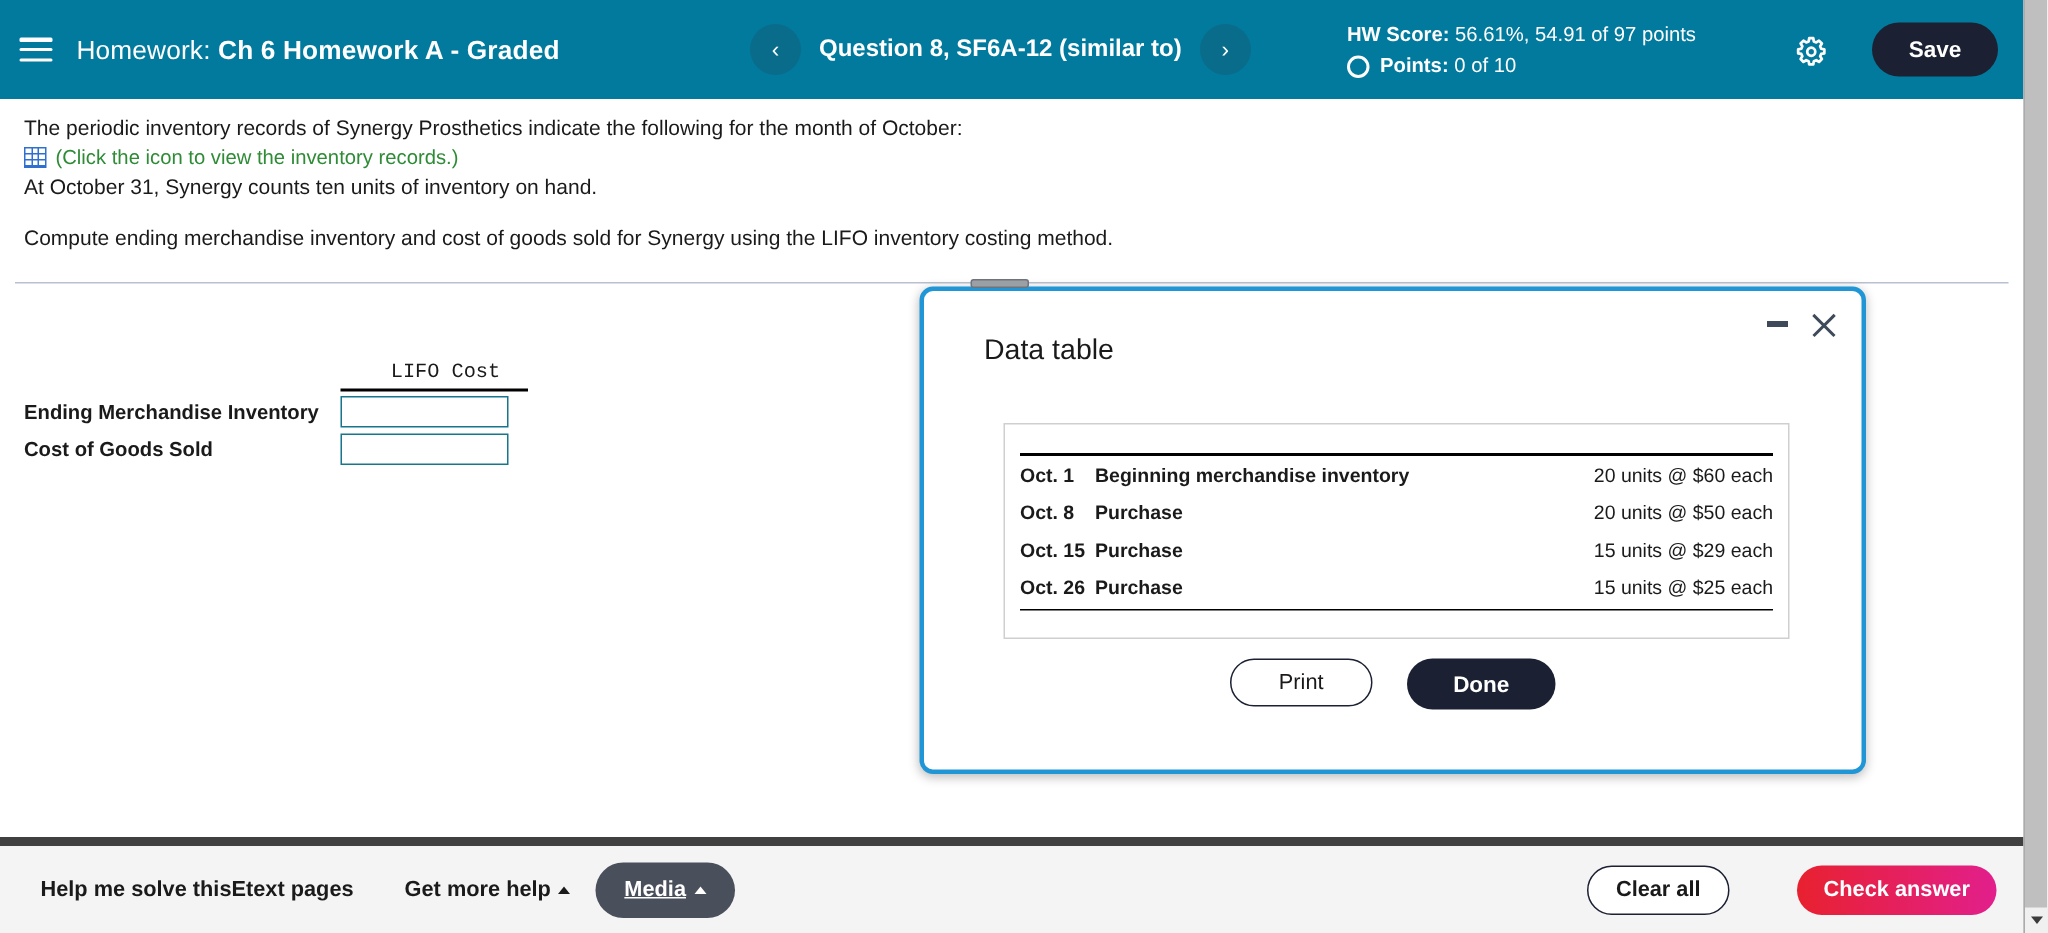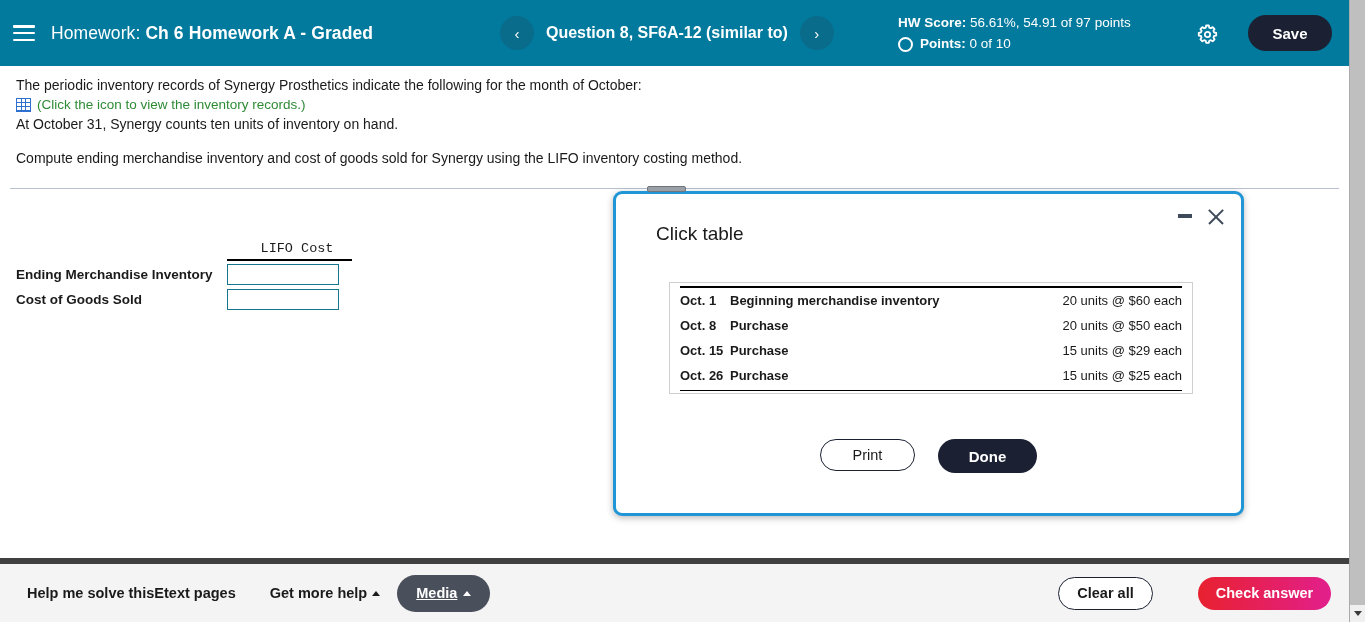--- a/index.html
+++ b/index.html
@@ -154,21 +154,21 @@
     font-size: 19px; color: #1a1a1a; font-weight: 400;
   }
 
   .dt-wrap {
     position: absolute; left: 53px; top: 88px;
     width: 524px;
     border: 1px solid #cfcfcf;
     background: #ffffff;
     padding: 3px 0 2px 0;
   }
-  .dt-inner { margin: 0 10px; }
+  .dt-inner { margin: 16px 10px; }
   .dt-top-rule { height: 1.5px; background: #000; }
   .dt-bottom-rule { height: 1.5px; background: #000; margin-top: 2px; }
   .dt-row { display: flex; align-items: center; height: 25px; font-size: 13px; color: #1a1a1a; }
   .dt-date { width: 50px; font-weight: bold; flex: 0 0 auto; }
   .dt-desc { flex: 1 1 auto; font-weight: bold; }
   .dt-qty { text-align: right; white-space: nowrap; flex: 0 0 auto; }
 
   .modal-actions {
     position: absolute; left: 0; right: 0; top: 245px;
     display: flex; justify-content: center; gap: 23px;
@@ -327,21 +327,21 @@
 
 <div class="modal">
 
   <div class="modal-handle"></div>
 
   <div class="modal-ctrls">
     <button class="min-btn"></button>
     <button class="close-btn"></button>
   </div>
 
-  <div class="modal-title">Click table</div>
+  <div class="modal-title">Data table</div>
 
   <div class="dt-wrap">
     <div class="dt-inner">
       <div class="dt-top-rule"></div>
 
       <div class="dt-row">
         <span class="dt-date">Oct. 1</span>
         <span class="dt-desc">Beginning merchandise inventory</span>
         <span class="dt-qty">20 units @ $60 each</span>
       </div>

